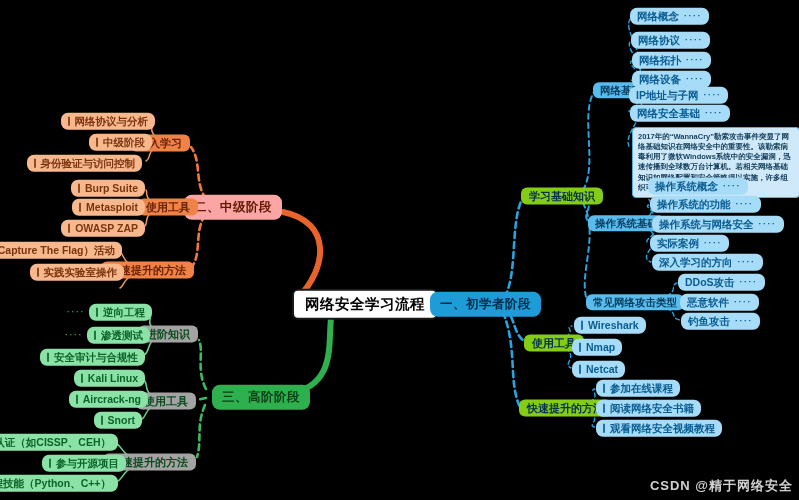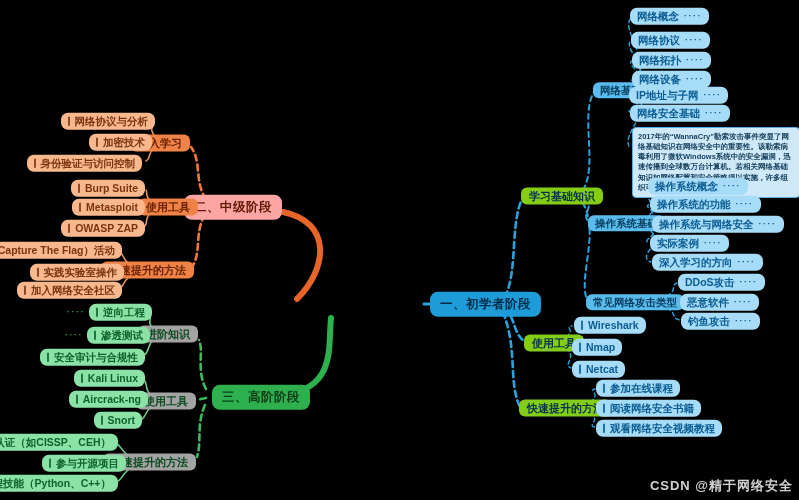--- a/index.html
+++ b/index.html
@@ -117,20 +117,23 @@
 
     <path class="f-g" d="M151,395 C144,389 148,383 144,380"></path>
     <path class="f-g" d="M151,401 L146,400"></path>
     <path class="f-g" d="M151,407 C144,413 146,417 142,419"></path>
 
     <path class="f-g" d="M129,456 C120,450 122,447 117,444"></path>
     <path class="f-g" d="M129,463 L126,463"></path>
     <path class="f-g" d="M129,469 C120,477 122,480 116,482"></path>
   </svg>
 
+  <div class="node center-node" style="left:292px;top:304px">
+    <span>网络安全学习流程</span>
+  </div>
 
   <div class="node stagebox b-stage" style="left:430px;top:304px">
     <span>一、初学者阶段</span>
   </div>
 
   <div class="node l2 b-l2" style="left:521px;top:196px">
     <span>学习基础知识</span>
   </div>
   <div class="node l2 b-l2" style="left:524px;top:343px">
     <span>使用工具</span>
@@ -251,21 +254,21 @@
   <div class="node l2 o-l2" style="right:605px;top:270px">
     <span>快速提升的方法</span>
   </div>
 
   <div class="node leaf o-leaf" style="right:644px;top:121px">
     <span class="bar"></span>
     <span>网络协议与分析</span>
   </div>
   <div class="node leaf o-leaf" style="right:647px;top:142px">
     <span class="bar"></span>
-    <span>加密技术</span>
+    <span>中级阶段</span>
   </div>
   <div class="node leaf o-leaf" style="right:657px;top:163px">
     <span class="bar"></span>
     <span>身份验证与访问控制</span>
   </div>
 
   <div class="node leaf o-leaf" style="right:654px;top:188px">
     <span class="bar"></span>
     <span>Burp Suite</span>
   </div>
@@ -281,24 +284,20 @@
   <div class="leafwrap" style="right:677px;top:250px">
 
     <div class="node leaf o-leaf">
 
       <span>参与CTF（Capture The Flag）活动</span>
     </div>
   </div>
   <div class="node leaf o-leaf" style="right:675px;top:272px">
     <span class="bar"></span>
     <span>实践实验室操作</span>
-  </div>
-  <div class="node leaf o-leaf" style="right:677px;top:290px">
-    <span class="bar"></span>
-    <span>加入网络安全社区</span>
   </div>
 
   <div class="node stagebox g-stage" style="right:489px;top:397px">
     <span>三、高阶阶段</span>
   </div>
 
   <div class="node l2 g-l2" style="right:601px;top:334px">
     <span>进阶知识</span>
   </div>
   <div class="node l2 g-l2" style="right:603px;top:401px">

